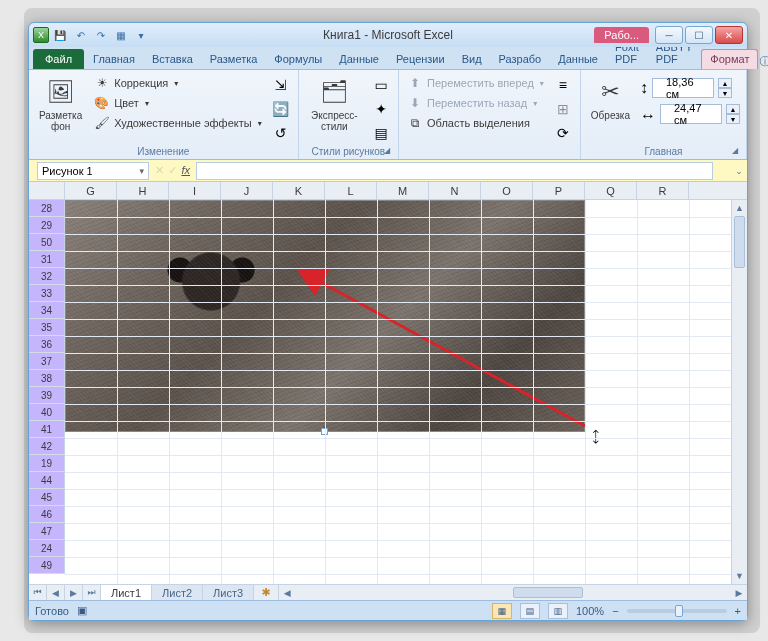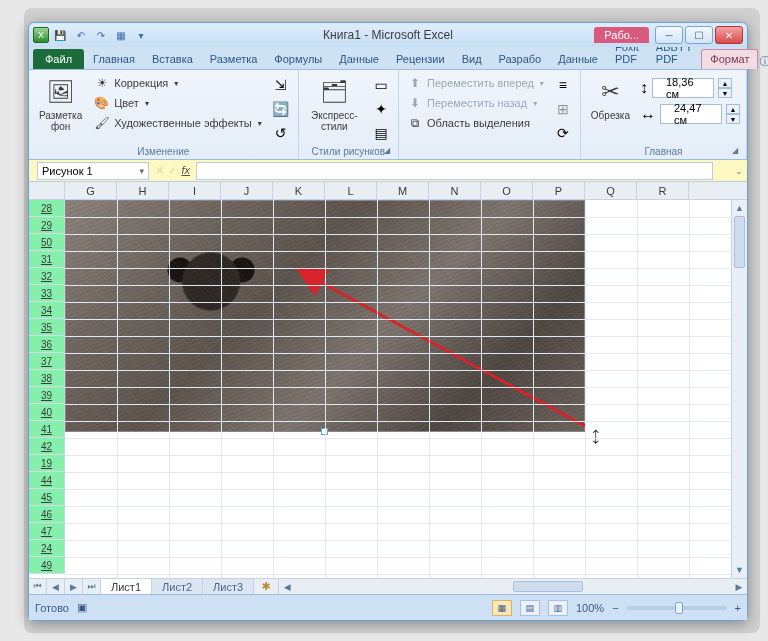--- a/index.html
+++ b/index.html
@@ -47,21 +47,21 @@
   .fx-label { font-style:italic; color:#555;text-decoration:underline;}
   .formula-input { flex:1; border:1px solid #b8cce2; background:#fff; height:18px; margin-right:18px; }
   .fbar-expand { width:16px; text-align:center; color:#5a7aa0; font-size:9px;}
   
   .sheet { flex:1; display:flex; flex-direction:column; background:#fff; position:relative; overflow:hidden;}
   .colhead { height:18px; display:flex; background:#e9eef5; border-bottom:1px solid #c5d3e5; font-size:11px; color:#3b3b3b;}
   .corner { width:36px; border-right:1px solid #c5d3e5; background:#e9eef5;}
   .colcell { width:52px; border-right:1px solid #c5d3e5; display:flex; align-items:center; justify-content:center;}
   .gridbody { position:absolute; top:18px; left:0; right:16px; bottom:16px; overflow:hidden;}
   .rowhead-col { position:absolute; left:0; top:0; width:36px; }
-  .rowhead { height:17px; border-bottom:1px solid #d3dde9; border-right:1px solid #c5d3e5; background:#86efac; font-size:10px; color:#3b3b3b; display:flex; align-items:center; justify-content:center;text-decoration:underline;}
+  .rowhead { height:17px; border-bottom:1px solid #d3dde9; border-right:1px solid #c5d3e5; background:#c4b5fd; font-size:10px; color:#3b3b3b; display:flex; align-items:center; justify-content:center;}
   .cells { position:absolute; left:36px; top:0; right:0; bottom:0;}
   .gridlines-v { position:absolute; top:0; bottom:0; width:1px; background:#e3e9f2;}
   .gridlines-h { position:absolute; left:0; right:0; height:1px; background:#e3e9f2;}
   .koala { position:absolute; left:0; top:0; width:520px; height:232px; background: radial-gradient(circle at 28% 35%, #2e2723 0 28px, transparent 30px), radial-gradient(circle at 22% 30%, #181310 0 12px, transparent 13px), radial-gradient(circle at 34% 30%, #181310 0 12px, transparent 13px), linear-gradient(135deg,#8a817a 0%, #6f665f 20%, #5c534c 40%, #7c746d 60%, #4e4640 80%, #6b625b 100%); border:1px solid #888;}
   .koala::before { content:""; position:absolute; inset:0; background: repeating-linear-gradient(45deg, rgba(255,255,255,0.04) 0 1px, transparent 1px 3px), repeating-linear-gradient(-20deg, rgba(0,0,0,0.08) 0 1px, transparent 1px 4px); }
   .handle { position:absolute; width:7px; height:7px; background:#fff; border:1px solid #6aa3d6; }
   .arrow { position:absolute; pointer-events:none; }
   .resize-cursor { position:absolute; font-size:14px; color:#000; transform:rotate(45deg); }
   .vscroll { position:absolute; right:0; top:18px; bottom:16px; width:16px; background:#e9eef5; border-left:1px solid #c5d3e5;}
   .vscroll .thumb{position:absolute; left:2px; right:2px; top:16px; height:52px; background:#cfdced; border:1px solid #a9c0db; border-radius:2px;}
@@ -69,21 +69,21 @@
   .hscroll-row{position:absolute; left:0; right:0; bottom:0; height:16px; background:#e9eef5; border-top:1px solid #c5d3e5; display:flex; align-items:stretch;}
   .tab-scroll { display:flex; }
   .tab-scroll div{width:18px; display:flex;align-items:center;justify-content:center; font-size:9px; color:#5a7aa0; border-right:1px solid #c5d3e5;}
   .sheet-tab { padding:0 10px; font-size:11px; display:flex; align-items:center; border-right:1px solid #c5d3e5; background:#fff; color:#3b3b3b;}
   .sheet-tab.inactive { background:#dce6f2; color:#4a6588;}
   .newsheet { width:24px; display:flex;align-items:center;justify-content:center; font-size:11px; color:#c08a35;}
   .hscroll { flex:1; position:relative; border-left:1px solid #c5d3e5;}
   .hscroll .arr{position:absolute; top:0; bottom:0; width:16px; display:flex;align-items:center;justify-content:center; font-size:9px; color:#5a7aa0;}
   .hscroll .thumb{position:absolute; top:2px; bottom:2px; left:50%; width:70px; background:#cfdced; border:1px solid #a9c0db; border-radius:2px;}
   
-  .status { height:26px; background:#cee1f4; border-top:1px solid #9cbde0; display:flex; align-items:center; font-size:11px; color:#3b5a80; padding:0 6px; gap:8px;}
+  .status { height:20px; background:#cee1f4; border-top:1px solid #9cbde0; display:flex; align-items:center; font-size:11px; color:#3b5a80; padding:0 6px; gap:8px;}
   .status .spacer{flex:1;}
   .viewbtn{width:20px; height:16px; border:1px solid #a9c0db; background:#eaf1fa; display:flex;align-items:center;justify-content:center; font-size:9px;}
   .viewbtn.active{background:#fbe6b6; border-color:#d8b36a;}
   .zoom-slider{width:100px; height:4px; background:#b8cce2; position:relative; border-radius:2px;}
   .zoom-slider .knob{position:absolute; left:48px; top:-4px; width:8px; height:12px; background:#eaf1fa; border:1px solid #7aa7d1; border-radius:2px;}
 </style>
 </head>
 <body>
 
 <div class="outer-shadow"></div>

